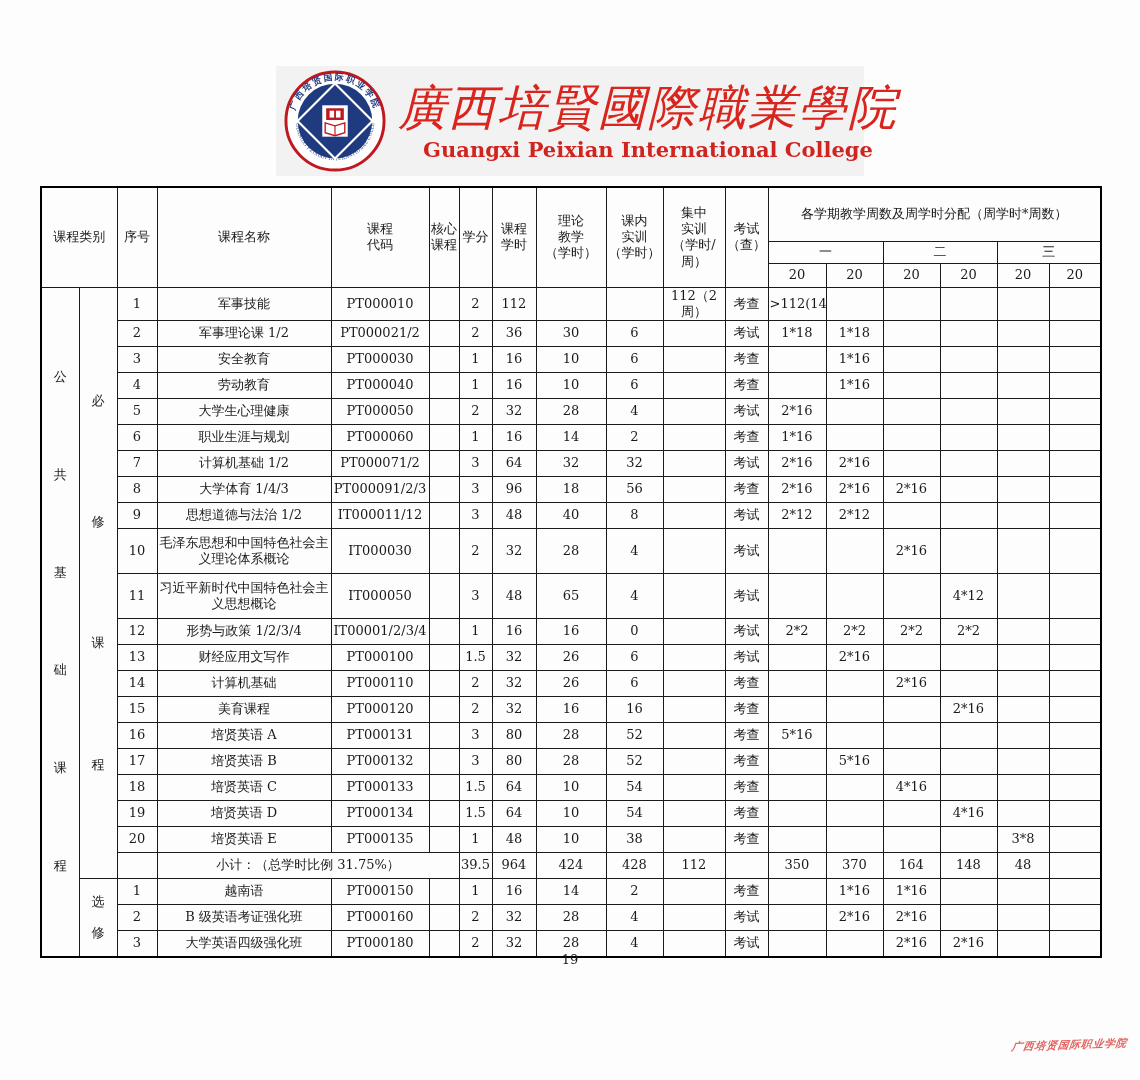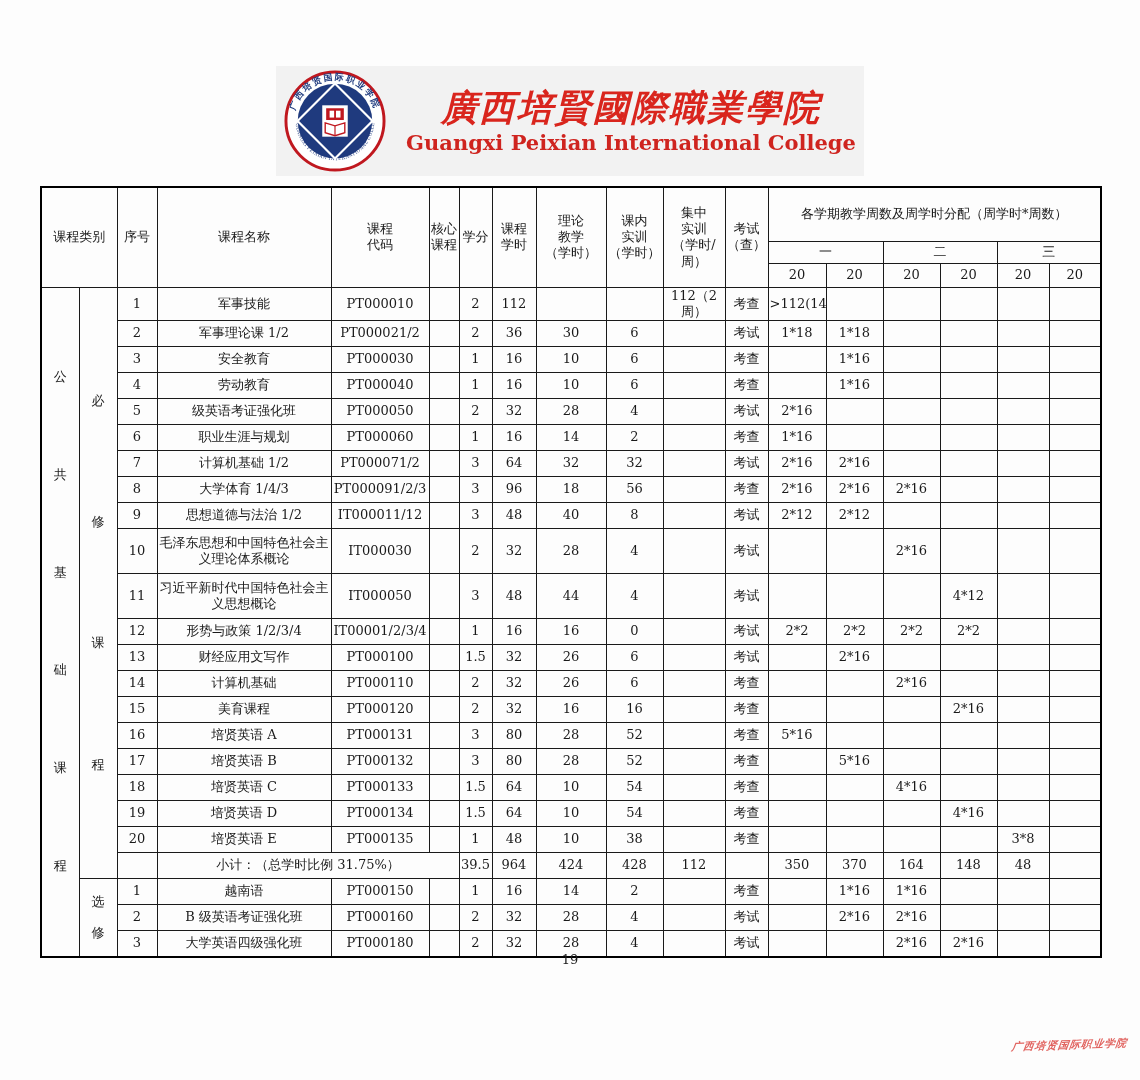--- a/index.html
+++ b/index.html
@@ -8,21 +8,21 @@
     font-family:"DejaVu Serif","Liberation Serif",serif;color:#1a1a1a;
   }
   
   .banner{
     position:absolute;left:276px;top:66px;width:588px;height:110px;
     background:#f2f2f2;display:flex;align-items:center;gap:12px;padding-left:8px;box-sizing:border-box;
   }
   .logo{width:102px;height:102px;flex:0 0 auto;}
   .banner-text{flex:1;text-align:center;}
   .title-cn{
-    font-size:36px;font-weight:bold;color:#d9251d;letter-spacing:2px;
+    font-size:48px;font-weight:normal;color:#d9251d;letter-spacing:2px;
     line-height:1.15;white-space:nowrap;font-style:italic;
   }
   .title-en{font-size:21px;font-weight:bold;color:#cf241f;margin-top:2px;}
   
   table.curr{
     position:absolute;left:40px;top:186px;width:1060px;
     border-collapse:collapse;table-layout:fixed;border:2px solid #000;
   }
   .curr th,.curr td{
     border:1px solid #1a1a1a;text-align:center;vertical-align:middle;
@@ -208,21 +208,21 @@
         <td>考查</td>
         <td></td>
         <td>1*16</td>
         <td></td>
         <td></td>
         <td></td>
         <td></td>
       </tr>
       <tr class="regular">
         <td>5</td>
-        <td>级英语考证强化班</td>
+        <td>大学生心理健康</td>
         <td>PT000050</td>
         <td></td>
         <td>2</td>
         <td>32</td>
         <td>28</td>
         <td>4</td>
         <td></td>
         <td>考试</td>
         <td>2*16</td>
         <td></td>
@@ -321,21 +321,21 @@
         <td></td>
         <td></td>
       </tr>
       <tr class="tall">
         <td>11</td>
         <td>习近平新时代中国特色社会主义思想概论</td>
         <td>IT000050</td>
         <td></td>
         <td>3</td>
         <td>48</td>
-        <td>44</td>
+        <td>65</td>
         <td>4</td>
         <td></td>
         <td>考试</td>
         <td></td>
         <td></td>
         <td></td>
         <td>4*12</td>
         <td></td>
         <td></td>
       </tr>

